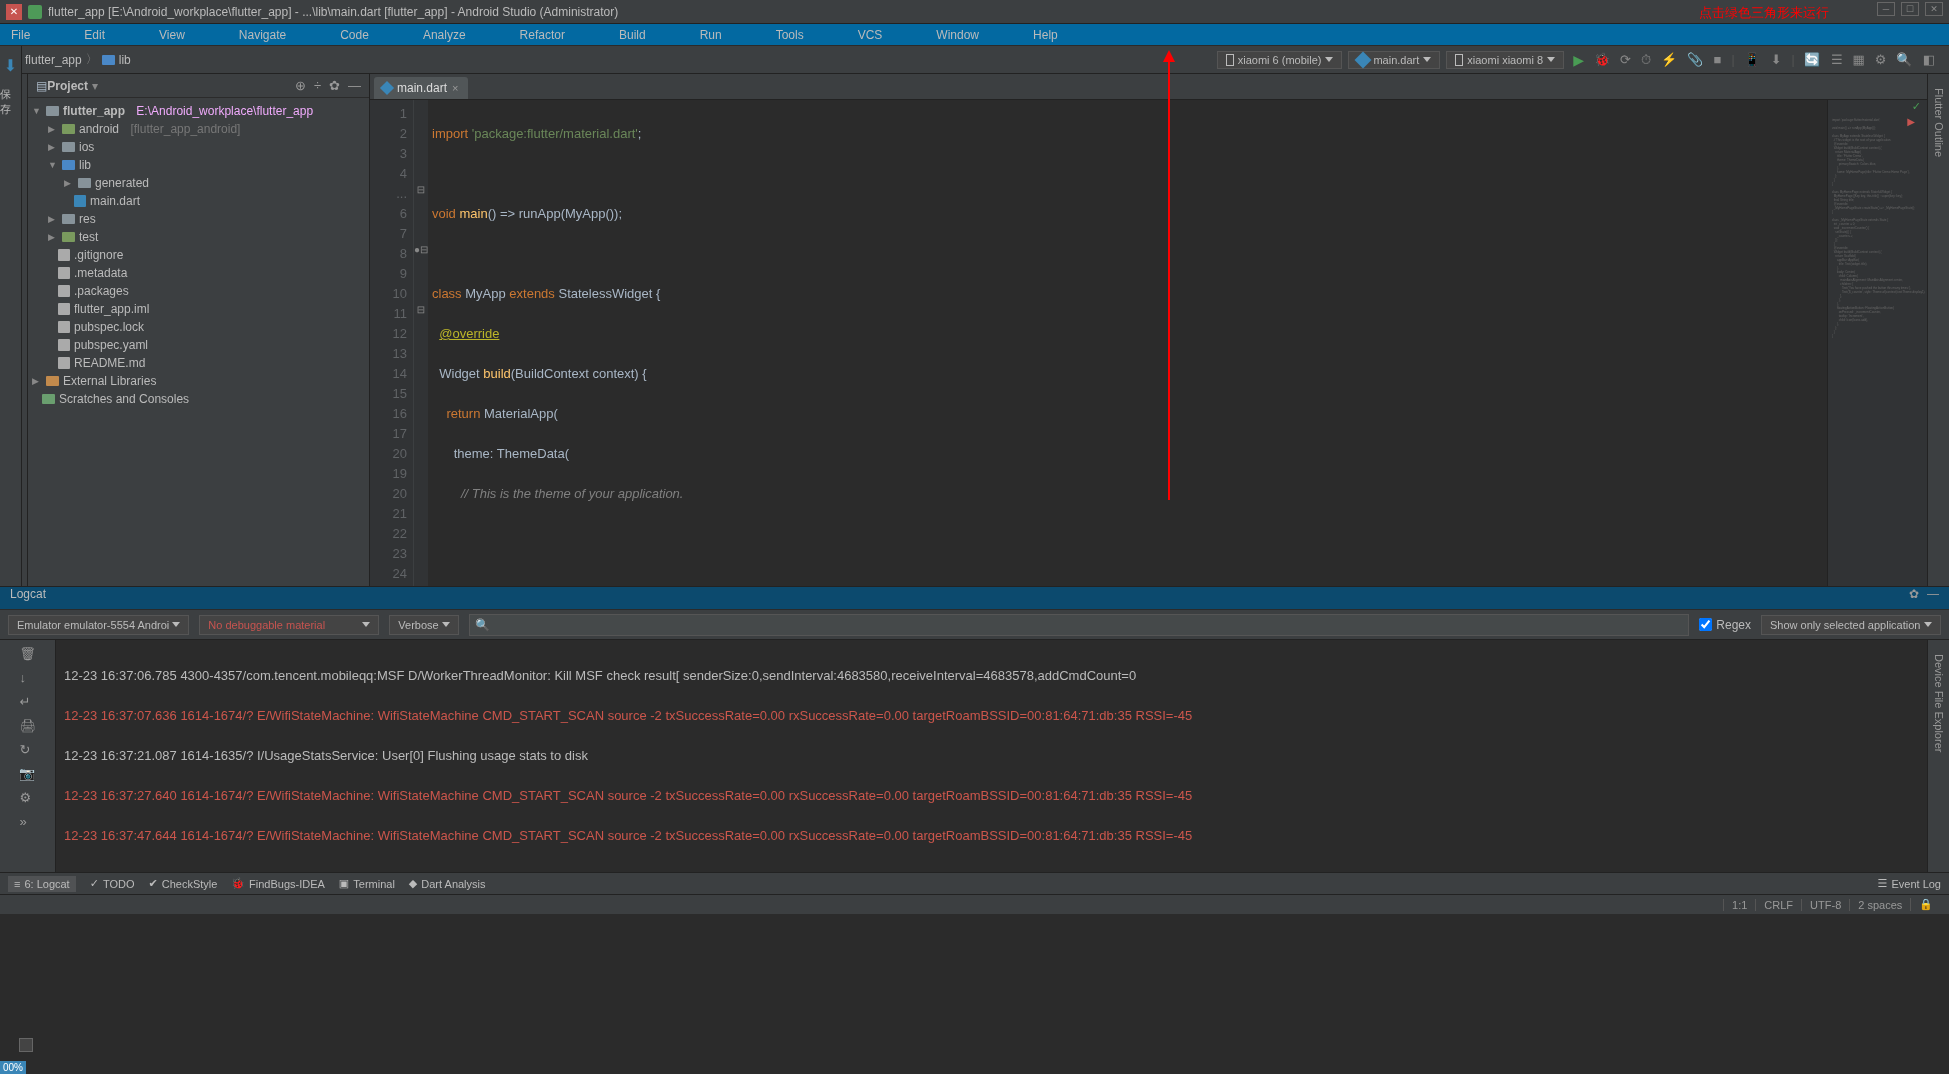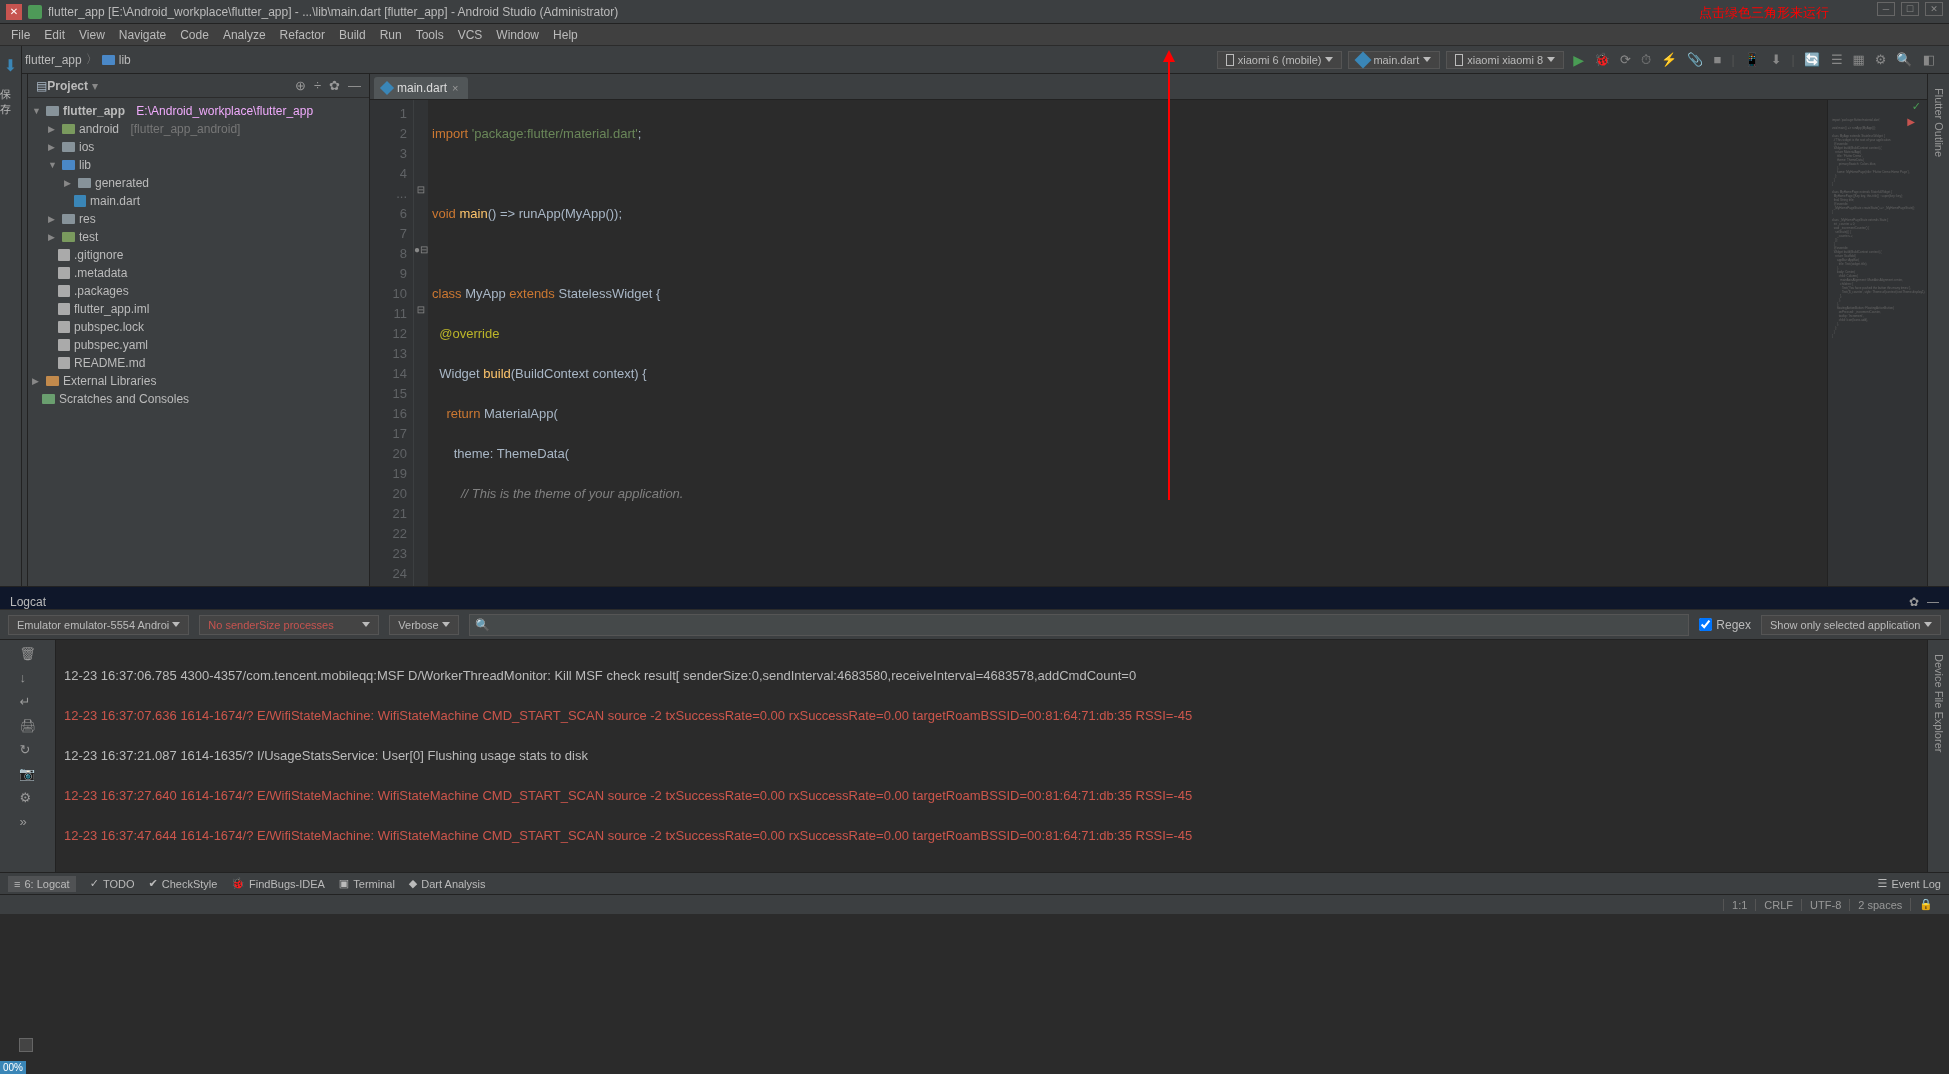--- a/index.html
+++ b/index.html
@@ -6,21 +6,21 @@
 body { background: #2b2b2b; color: #a9b7c6; font-size: 12px; width: 1949px; height: 1074px; overflow: hidden; position: relative; }
 
 .titlebar { background: #3c3f41; height: 24px; display: flex; align-items: center; padding: 0 6px; border-bottom: 1px solid #222; }
 .titlebar .close-x { background: #c75450; color: #fff; width: 16px; height: 16px; display: flex; align-items: center; justify-content: center; font-size: 10px; margin-right: 6px; }
 .titlebar .app-icon { width: 14px; height: 14px; margin-right: 6px; background: #4e9a58; border-radius: 2px; }
 .titlebar .title { color: #bbb; font-size: 12px; }
 .titlebar .annotation-red { color: #ff0000; position: absolute; right: 120px; top: 4px; font-size: 13px; }
 .titlebar .win-controls { position: absolute; right: 6px; top: 2px; color: #888; display: flex; gap: 6px; }
 .titlebar .win-controls span { border: 1px solid #666; width: 18px; height: 14px; display: inline-flex; align-items: center; justify-content: center; font-size: 9px; }
 
-.menubar { background: #404040; height: 22px; display: flex; align-items: center; padding: 0 4px; border-bottom: 1px solid #2b2b2b; }
+.menubar { background: #0369a1; height: 22px; display: flex; align-items: center; padding: 0 4px; border-bottom: 1px solid #2b2b2b; gap: 40px; }
 .menubar span { color: #bbb; padding: 0 7px; cursor: pointer; }
 
 .navbar { background: #3c3f41; height: 28px; display: flex; align-items: center; padding: 0 8px; border-bottom: 1px solid #222; }
 .navbar .breadcrumb { display: flex; align-items: center; gap: 4px; color: #bbb; }
 .navbar .folder-icon { width: 13px; height: 10px; background: #87939a; display: inline-block; border-radius: 1px; }
 .navbar .folder-icon.blue { background: #4a88c7; }
 .navbar .chevron { color: #888; }
 .navbar .spacer { flex: 1; }
 .navbar .device-sel, .navbar .run-sel { background: #444; border: 1px solid #555; color: #bbb; padding: 2px 8px; margin: 0 3px; display: flex; align-items: center; gap: 4px; font-size: 11px; }
 .navbar .phone-icon { width: 8px; height: 12px; border: 1px solid #bbb; display: inline-block; }
@@ -61,31 +61,31 @@
 .editor-body { flex: 1; display: flex; font-family: "Consolas", "Courier New", monospace; font-size: 13px; overflow: hidden; position: relative; }
 .gutter { width: 44px; background: #313335; color: #606366; text-align: right; padding: 4px 6px 0 0; line-height: 20px; border-right: 1px solid #3c3f41; }
 .gutter div { height: 20px; }
 .fold-col { width: 14px; background: #313335; padding-top: 4px; }
 .fold-col div { height: 20px; text-align: center; color: #888; font-size: 10px; }
 .code { flex: 1; padding: 4px 0 0 4px; line-height: 20px; white-space: pre; }
 .code .line { height: 20px; }
 .kw { color: #cc7832; }
 .str { color: #6a8759; }
 .comment { color: #808080; font-style: italic; }
-.anno { color: #bbb529; }
+.anno { color: #bbb529; text-decoration: underline; }
 .fn { color: #ffc66d; }
 
 .minimap { width: 100px; background: #313335; border-left: 1px solid #222; padding: 6px 4px; font-size: 3px; color: #666; line-height: 4px; overflow: hidden; white-space: pre; position: relative; }
 .minimap .check { position: absolute; top: 4px; right: 6px; color: #499c54; font-size: 11px; }
 .minimap .mark { position: absolute; top: 20px; right: 12px; color: #c75450; font-size: 10px; }
 
 .right-gutter { width: 22px; background: #3c3f41; border-left: 1px solid #222; display: flex; flex-direction: column; align-items: center; padding-top: 8px; }
 .right-gutter .vtext { writing-mode: vertical-rl; color: #999; font-size: 11px; padding: 6px 0; }
 
-.panel-title-logcat { background: #0f172a; height: 24px; display: flex; align-items: flex-end; padding: 0 10px; color: #bbb; border-top: 1px solid #222; border-bottom: 1px solid #2b2b2b; }
+.panel-title-logcat { background: #0c4a6e; height: 24px; display: flex; align-items: flex-start; padding: 0 10px; color: #bbb; border-top: 1px solid #222; border-bottom: 1px solid #2b2b2b; }
 .panel-title-logcat .spacer { flex: 1; }
 .panel-title-logcat .icons { display: flex; gap: 8px; color: #999; }
 
 .logcat-toolbar { background: #3c3f41; height: 30px; display: flex; align-items: center; padding: 0 8px; gap: 10px; border-bottom: 1px solid #222; }
 .logcat-toolbar .sel { background: #444; border: 1px solid #555; color: #bbb; padding: 3px 8px; display: flex; align-items: center; font-size: 11px; }
 .logcat-toolbar .sel.warn { color: #c75450; }
 .logcat-toolbar .search-box { flex: 1; background: #45494a; border: 1px solid #555; padding: 3px 6px; color: #888; }
 .logcat-toolbar label { color: #bbb; display: flex; align-items: center; gap: 4px; }
 
 .logcat-body { display: flex; height: 232px; background: #2b2b2b; }
@@ -456,21 +456,21 @@
     <span>✿</span>
     <span>—</span>
   </div>
 </div>
 
 <div class="logcat-toolbar">
   <div class="sel">
     <span>Emulator emulator-5554 Androi</span>&nbsp;<span class="triangle-down" style="display:inline-block;border-left:4px solid transparent;border-right:4px solid transparent;border-top:5px solid #bbb"></span>
   </div>
   <div class="sel warn" style="min-width:180px">
-    <span>No senderSize processes</span>
+    <span>No debuggable material</span>
     <span style="flex:1"></span>
     <span style="display:inline-block;border-left:4px solid transparent;border-right:4px solid transparent;border-top:5px solid #bbb"></span>
   </div>
   <div class="sel">
     <span>Verbose</span>&nbsp;<span style="display:inline-block;border-left:4px solid transparent;border-right:4px solid transparent;border-top:5px solid #bbb"></span>
   </div>
   <div class="search-box"><span>🔍</span></div>
   <label>
       <input type="checkbox" checked="" style=""> 
       <span>Regex</span>

